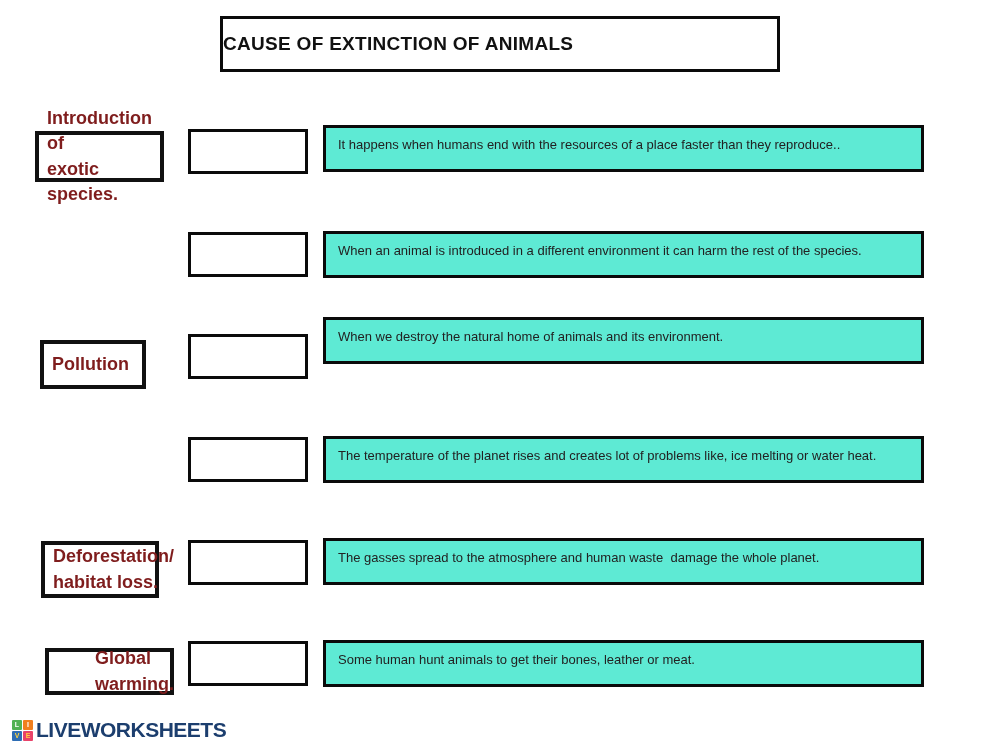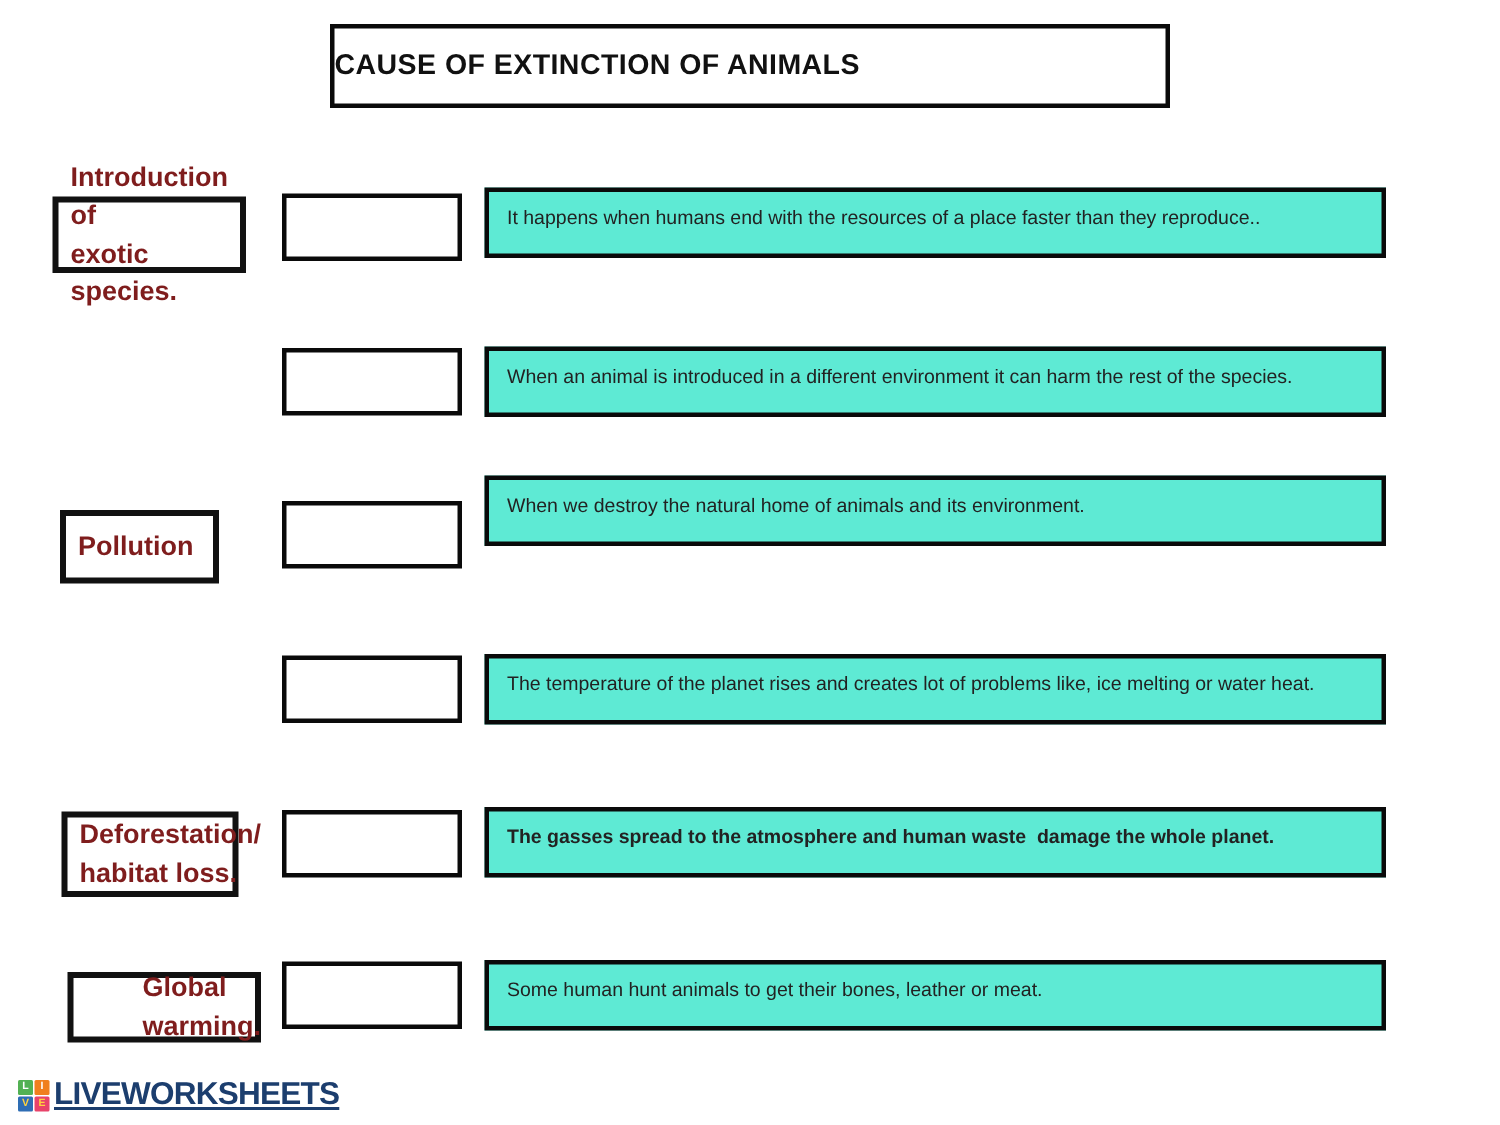--- a/index.html
+++ b/index.html
@@ -70,21 +70,21 @@
     font-size: 13px;
     color: #222222;
     padding: 9px 12px 0 12px;
     white-space: pre-wrap;
     line-height: 1.25;
   }
   .desc-1 { top: 125px; }
   .desc-2 { top: 231px; }
   .desc-3 { top: 317px; }
   .desc-4 { top: 436px; }
-  .desc-5 { top: 538px; font-weight: bold; }
+  .desc-5 { top: 538px; }
   .desc-6 { top: 640px; }
   .footer-logo {
     position: absolute;
     left: 12px; top: 718px;
     display: flex; align-items: center;
     text-decoration: none;
     cursor: pointer;
   }
   .logo-grid {
     display: grid;
@@ -103,21 +103,20 @@
   }
   .sq-l { background: #52b153; }
   .sq-i { background: #f07f1e; }
   .sq-v { background: #2e6db4; color: #ffd23f; }
   .sq-e { background: #e8436a; color: #ffd23f; }
   .logo-text {
     font-size: 21px;
     font-weight: bold;
     color: #1c3e6e;
     letter-spacing: -0.5px;
-    text-decoration: underline;
   }
 </style>
 </head>
 <body>
 
 <div class="page">
 
   <div class="title-box">
     <span>CAUSE OF EXTINCTION OF ANIMALS</span>
   </div>

